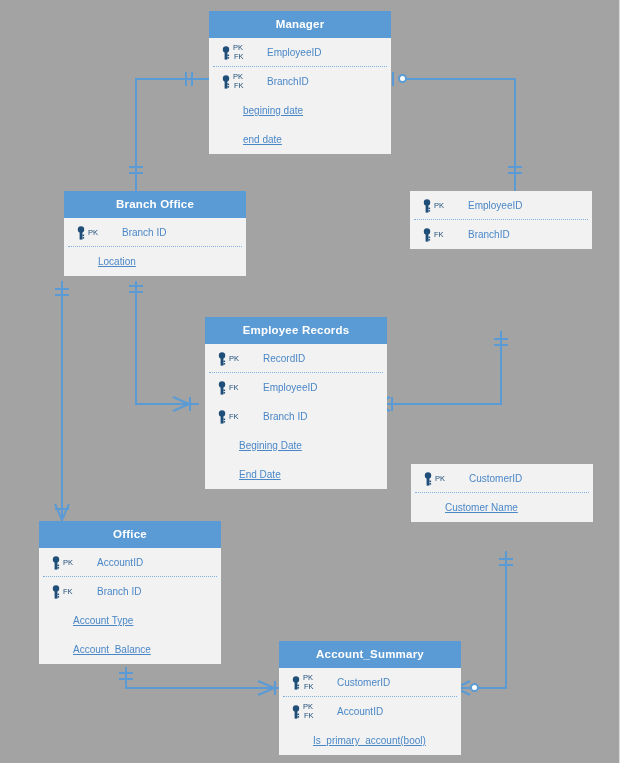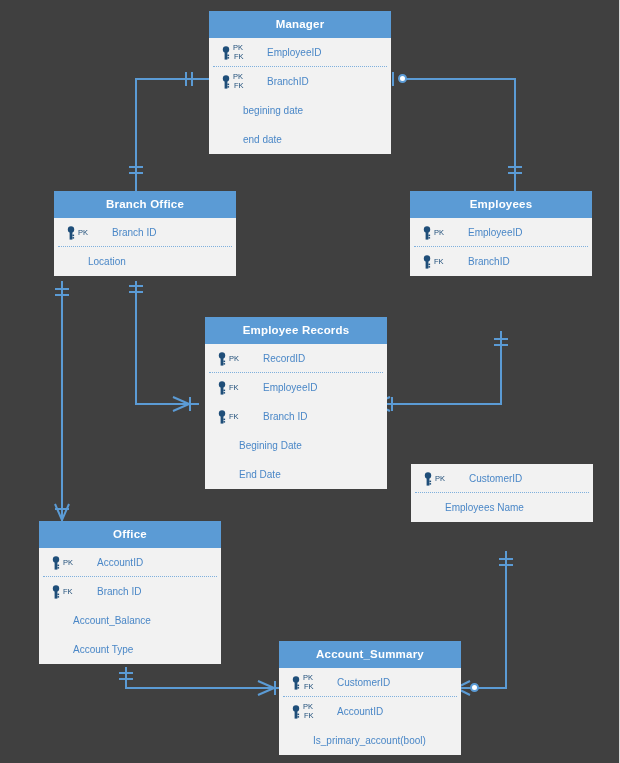--- a/index.html
+++ b/index.html
@@ -4,21 +4,21 @@
 <style>
   html, body {
     margin: 0;
     padding: 0;
     background: #ffffff;
   }
   #canvas {
     position: relative;
     width: 620px;
     height: 763px;
-    background: #404040;
+    background: #a3a3a3;
     border-right: 1px solid #d9d9d9;
     box-sizing: border-box;
     overflow: hidden;
     font-family: "Liberation Sans", sans-serif;
   }
 
   
   .entity {
     position: absolute;
     background: #f2f2f2;
@@ -43,20 +43,21 @@
     white-space: nowrap;
   }
   .attr .label {
     position: absolute;
     left: 58px;
     top: 0;
     line-height: 29px;
   }
   .attr.plain .label {
     left: 34px;
+    text-decoration: underline;
   }
   .attr.sep-below:after {
     content: "";
     position: absolute;
     left: 4px;
     right: 4px;
     bottom: 0;
     border-bottom: 1px dotted #7fb0dd;
   }
 
@@ -240,21 +241,21 @@
       <span class="label">BranchID</span>
     </div>
     <div class="attr plain">
       <span class="label">begining date</span>
     </div>
     <div class="attr plain">
       <span class="label">end date</span>
     </div>
   </div>
 
-  <div class="entity" style="left:54px; top:191px; width:182px;">
+  <div class="entity" style="left:64px; top:191px; width:182px;">
     <div class="entity-header">Branch Office</div>
     <div class="attr sep-below">
       <span class="keyicon">
         <svg width="10" height="14" viewBox="0 0 10 14">
             <circle cx="5" cy="3.4" r="3.2" fill="#1f4e79"></circle>
             <rect x="3.6" y="5.4" width="2.8" height="8.2" fill="#1f4e79"></rect>
             <rect x="6.4" y="8.6" width="1.7" height="1.5" fill="#1f4e79"></rect>
             <rect x="6.4" y="11.1" width="1.7" height="1.5" fill="#1f4e79"></rect>
           </svg>
       </span>
@@ -262,21 +263,20 @@
         <span class="only">PK</span>
       </span>
       <span class="label">Branch ID</span>
     </div>
     <div class="attr plain">
       <span class="label">Location</span>
     </div>
   </div>
 
   <div class="entity" style="left:410px; top:191px; width:182px;">
-    <div class="entity-header">Employees</div>
     <div class="attr sep-below">
       <span class="keyicon">
         <svg width="10" height="14" viewBox="0 0 10 14">
             <circle cx="5" cy="3.4" r="3.2" fill="#1f4e79"></circle>
             <rect x="3.6" y="5.4" width="2.8" height="8.2" fill="#1f4e79"></rect>
             <rect x="6.4" y="8.6" width="1.7" height="1.5" fill="#1f4e79"></rect>
             <rect x="6.4" y="11.1" width="1.7" height="1.5" fill="#1f4e79"></rect>
           </svg>
       </span>
       <span class="keytags single">
@@ -361,21 +361,21 @@
             <rect x="6.4" y="8.6" width="1.7" height="1.5" fill="#1f4e79"></rect>
             <rect x="6.4" y="11.1" width="1.7" height="1.5" fill="#1f4e79"></rect>
           </svg>
       </span>
       <span class="keytags single">
         <span class="only">PK</span>
       </span>
       <span class="label">CustomerID</span>
     </div>
     <div class="attr plain">
-      <span class="label">Employees Name</span>
+      <span class="label">Customer Name</span>
     </div>
   </div>
 
   <div class="entity" style="left:39px; top:521px; width:182px;">
     <div class="entity-header">Office</div>
     <div class="attr sep-below">
       <span class="keyicon">
         <svg width="10" height="14" viewBox="0 0 10 14">
             <circle cx="5" cy="3.4" r="3.2" fill="#1f4e79"></circle>
             <rect x="3.6" y="5.4" width="2.8" height="8.2" fill="#1f4e79"></rect>
@@ -396,24 +396,24 @@
             <rect x="6.4" y="8.6" width="1.7" height="1.5" fill="#1f4e79"></rect>
             <rect x="6.4" y="11.1" width="1.7" height="1.5" fill="#1f4e79"></rect>
           </svg>
       </span>
       <span class="keytags single">
         <span class="only">FK</span>
       </span>
       <span class="label">Branch ID</span>
     </div>
     <div class="attr plain">
+      <span class="label">Account Type</span>
+    </div>
+    <div class="attr plain">
       <span class="label">Account_Balance</span>
-    </div>
-    <div class="attr plain">
-      <span class="label">Account Type</span>
     </div>
   </div>
 
   <div class="entity" style="left:279px; top:641px; width:182px;">
     <div class="entity-header">Account_Summary</div>
     <div class="attr sep-below">
       <span class="keyicon">
         <svg width="10" height="14" viewBox="0 0 10 14">
             <circle cx="5" cy="3.4" r="3.2" fill="#1f4e79"></circle>
             <rect x="3.6" y="5.4" width="2.8" height="8.2" fill="#1f4e79"></rect>

